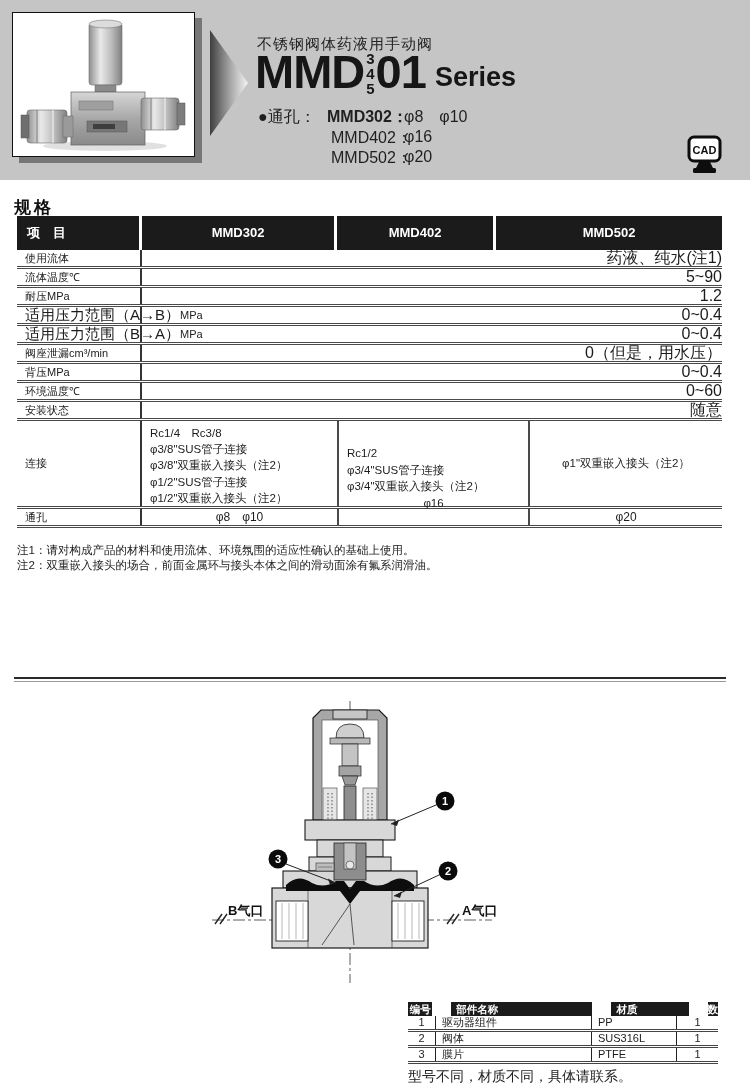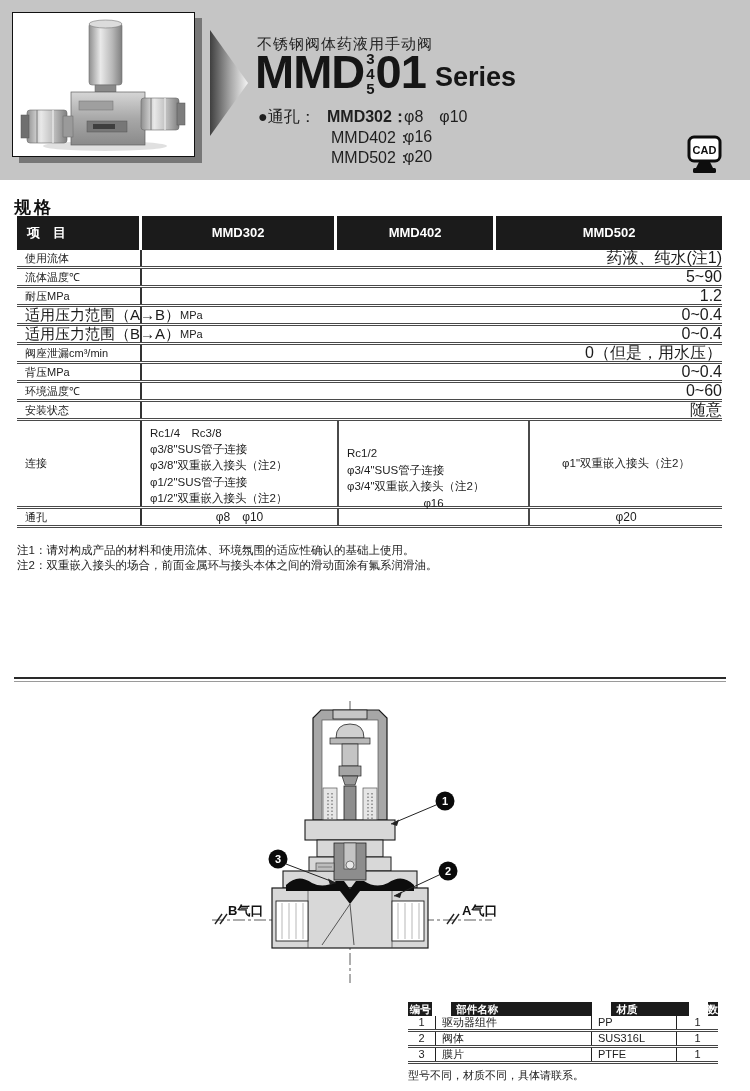--- a/index.html
+++ b/index.html
@@ -63,21 +63,21 @@
   .parts-head .pcell{background:#1b1b1b;color:#fff;font-size:10.5px;font-weight:bold;
                      line-height:14px;box-sizing:border-box;}
   .p0{width:27px;text-align:center;} .p1{width:156px;padding-left:5px;}
   .p2{width:85px;padding-left:5px;} .p3{flex:1;text-align:center;}
   .parts-row{display:flex;height:13px;line-height:13px;border-bottom:3px double #444;
              font-size:11px;}
   .parts-row .c0{width:27px;text-align:center;}
   .parts-row .c1{width:156px;padding-left:6px;box-sizing:border-box;border-left:1.5px solid #222;}
   .parts-row .c2{width:85px;padding-left:6px;box-sizing:border-box;border-left:1.5px solid #222;}
   .parts-row .c3{flex:1;text-align:center;border-left:1.5px solid #222;}
-  .parts-note{left:408px;top:1068px;font-size:11px;color:#222;}
+  .parts-note{left:408px;top:1068px;font-size:14px;color:#222;}
 </style>
 </head>
 <body>
 
 <div class="page">
 
   <div class="abs banner"></div>
 
   <div class="abs photo-box">
     <svg width="179" height="141" viewBox="0 0 179 141">

